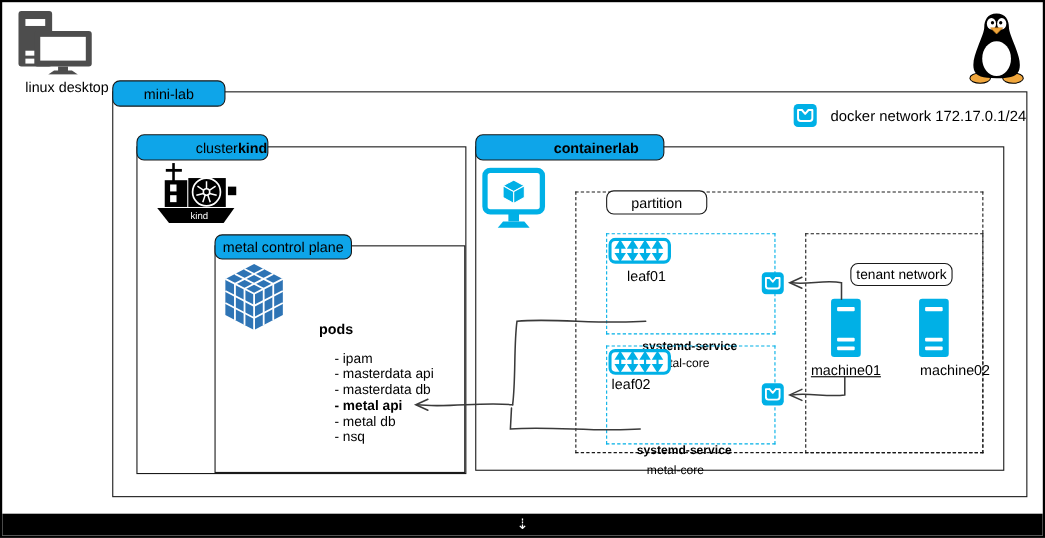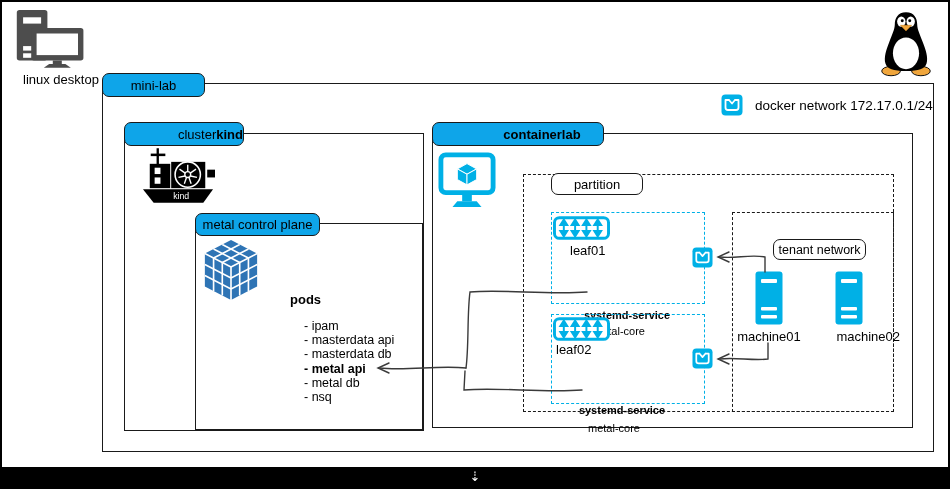--- a/index.html
+++ b/index.html
@@ -208,21 +208,21 @@
     <rect x="0.5" y="0.5" width="21" height="21" rx="4" fill="#00b0e6"></rect>
     <path d="M4.5,6 V13.5 Q4.5,16 7,16 H15 Q17.5,16 17.5,13.5 V6 M4.5,6 H8 M17.5,6 H14 M8,6 L11,9.5 L14,6" fill="none" stroke="#fff" stroke-width="1.8" stroke-linejoin="round" stroke-linecap="round"></path>
   </svg>
 
   <svg class="icon" style="left:753px;top:269px;" width="28" height="54" viewBox="0 0 28 54">
     <rect x="0.5" y="0.5" width="27" height="53" rx="3" fill="#00b0e6"></rect>
     <rect x="6" y="8" width="16" height="4" rx="1" fill="#fff"></rect>
     <rect x="6" y="36" width="16" height="3.5" rx="1" fill="#fff"></rect>
     <rect x="6" y="44" width="16" height="3.5" rx="1" fill="#fff"></rect>
   </svg>
-  <div class="txt" style="left:732px;top:327px;width:70px;text-align:center;">machine01</div>
+  <div class="txt" style="left:732px;top:327px;width:70px;text-align:center;text-decoration:underline;">machine01</div>
 
   <svg class="icon" style="left:833px;top:269px;" width="28" height="54" viewBox="0 0 28 54">
     <rect x="0.5" y="0.5" width="27" height="53" rx="3" fill="#00b0e6"></rect>
     <rect x="6" y="8" width="16" height="4" rx="1" fill="#fff"></rect>
     <rect x="6" y="36" width="16" height="3.5" rx="1" fill="#fff"></rect>
     <rect x="6" y="44" width="16" height="3.5" rx="1" fill="#fff"></rect>
   </svg>
   <div class="txt" style="left:828px;top:327px;width:70px;text-align:right;">machine02</div>
 
   <svg class="overlay" width="950" height="489">

